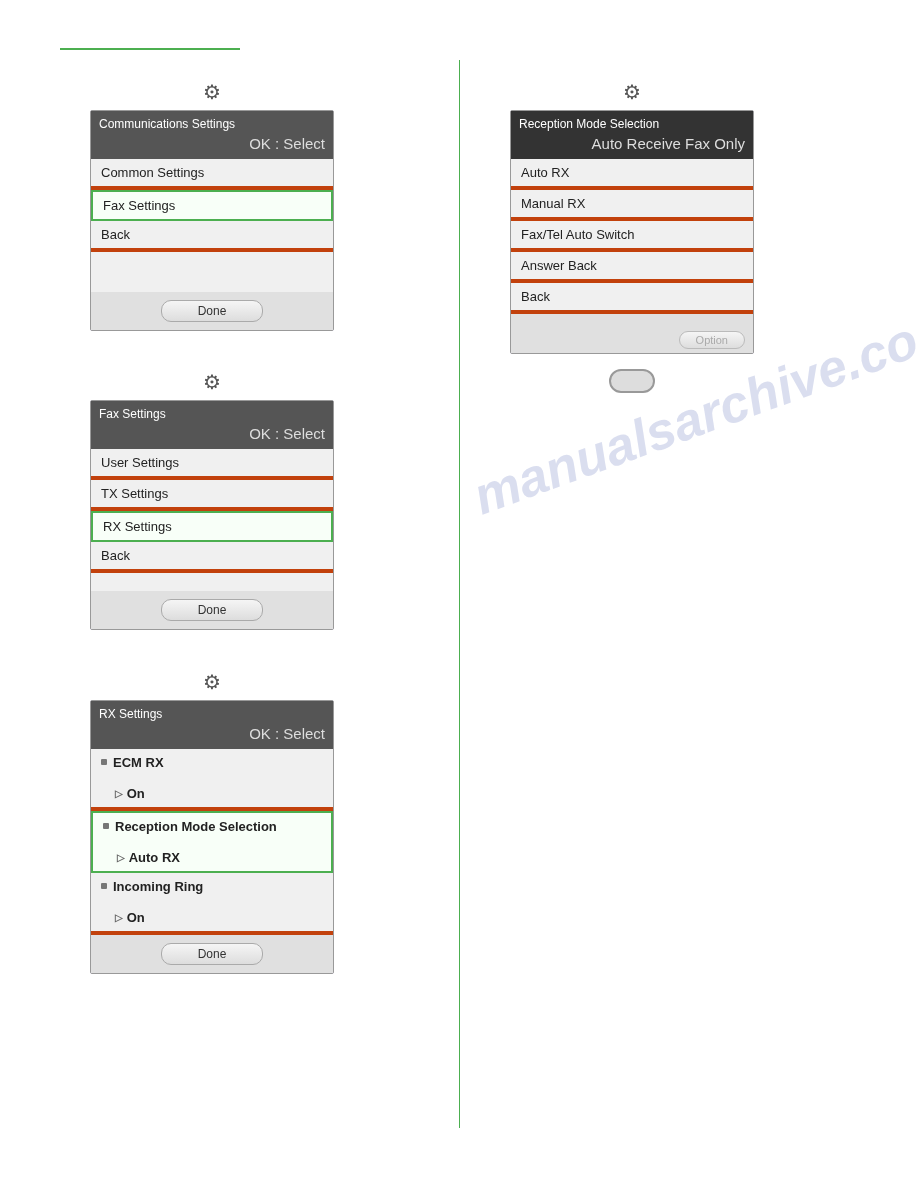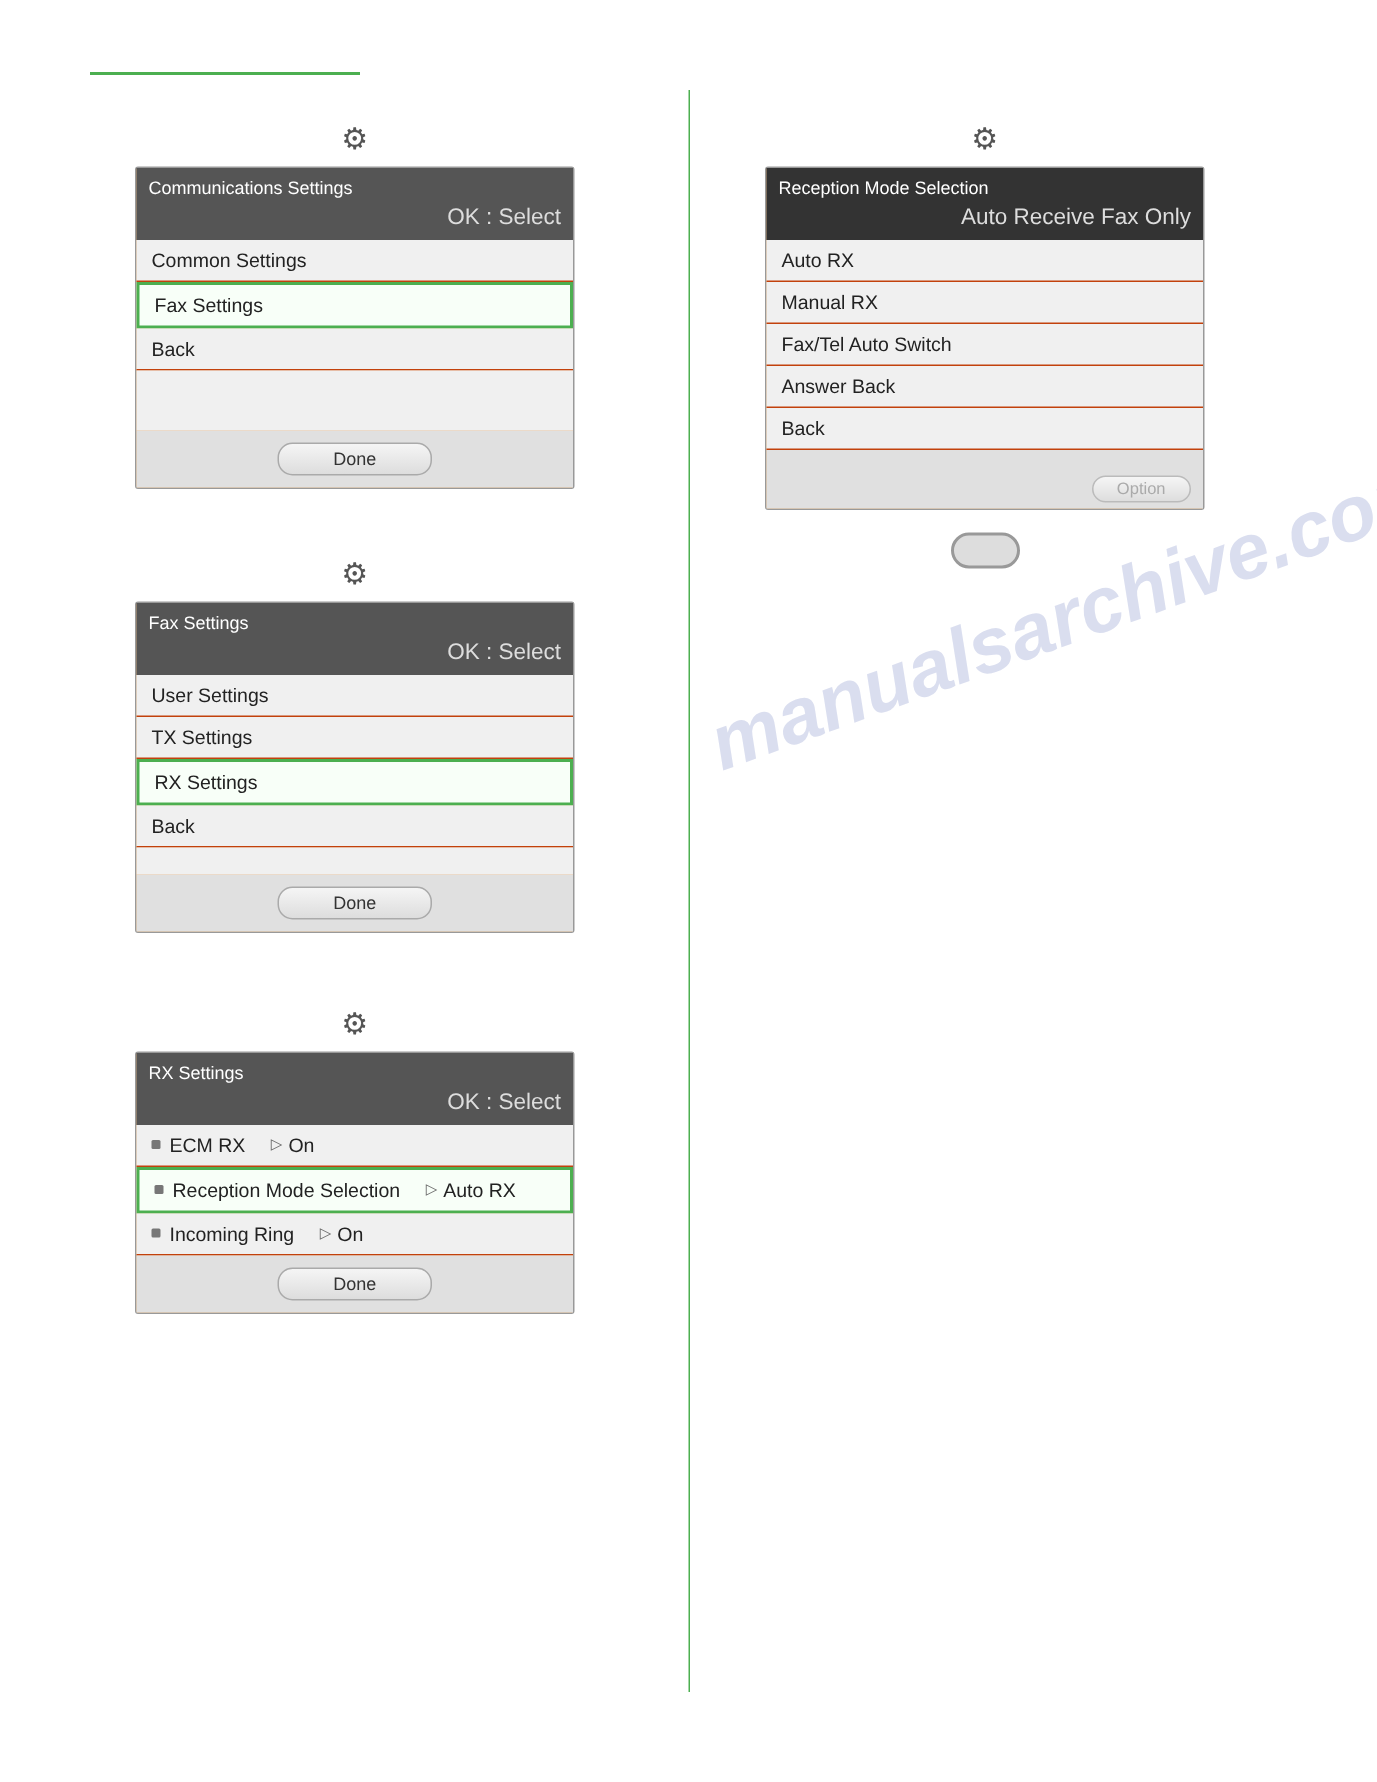--- a/index.html
+++ b/index.html
@@ -38,56 +38,58 @@
       text-align: center;
       font-size: 20px;
       color: #555;
       margin-bottom: 6px;
     }
 
     
     .panel {
       border: 1px solid #999;
       border-radius: 2px;
-      background: #fdba74;
-      width: 293px;
+      background: #c4b5fd;
+      width: 244px;
     }
 
     .panel-header {
       background: #555;
       color: #fff;
       padding: 5px 8px;
       font-size: 12px;
       line-height: 1.4;
     }
 
     .panel-header .ok-label {
       font-size: 15px;
       color: #ddd;
       text-align: right;
     }
 
     .panel-row {
       padding: 6px 10px;
       background: #f0f0f0;
-      border-bottom: 1px solid #c2410c;
+      border-bottom: 4px solid #c2410c;
       font-size: 13px;
       color: #222;
     }
 
     .panel-row.selected {
       border: 2px solid #4caf50;
       background: #f8fff8;
       color: #222;
     }
 
     .panel-row.sub-item {
       display: flex;
-      gap: 3px;
+      flex-direction: column;
+      gap: 16px;
       background: #f0f0f0;
+      font-weight: bold;
     }
 
     .panel-row.sub-item.selected {
       border: 2px solid #4caf50;
       background: #f8fff8;
     }
 
     .panel-footer {
       display: flex;
       justify-content: center;

